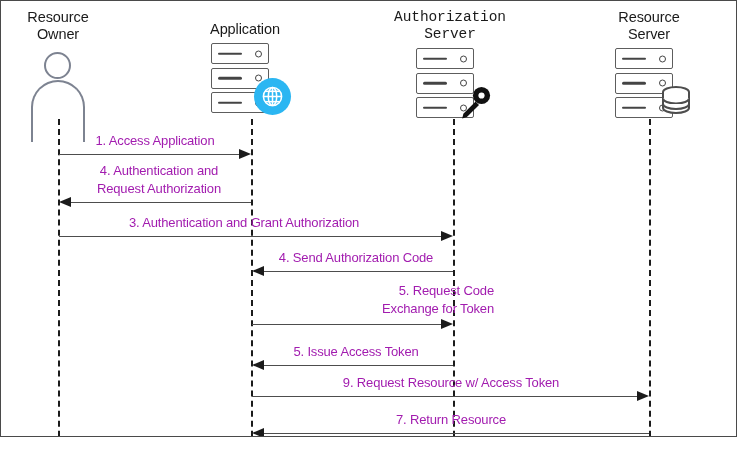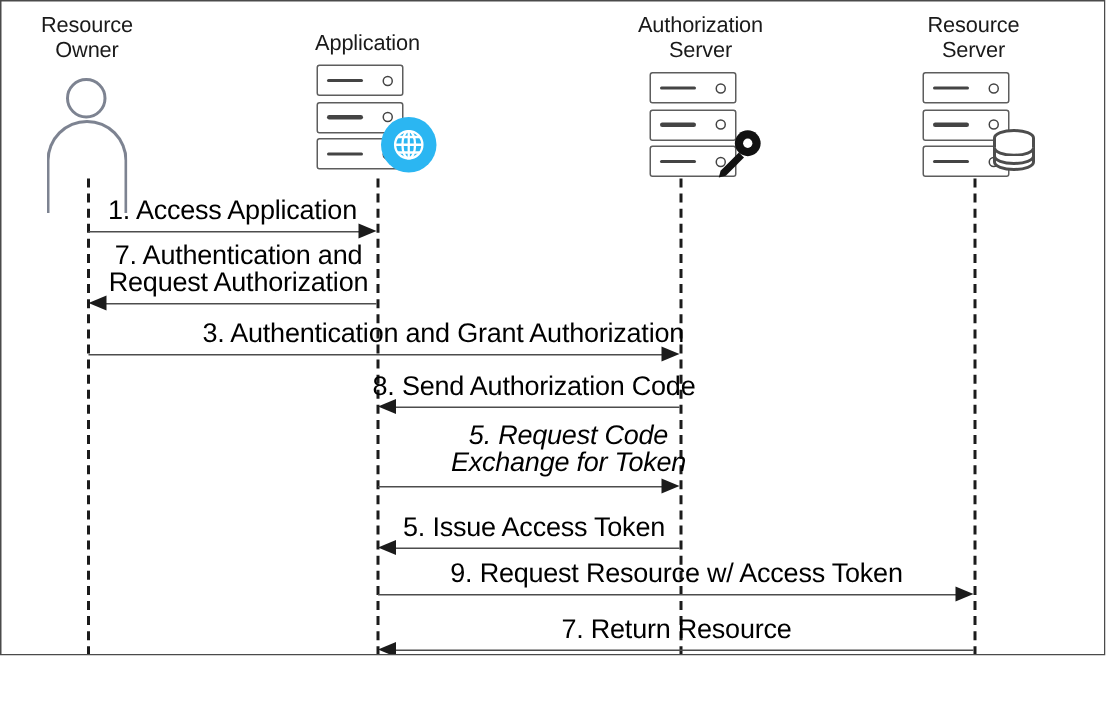--- a/index.html
+++ b/index.html
@@ -163,28 +163,28 @@
     top: -5px;
     width: 0;
     height: 0;
     border-top: 5.5px solid transparent;
     border-bottom: 5.5px solid transparent;
   }
   .arrow-right { border-left: 12px solid #1b1b1b; }
   .arrow-left  { border-right: 12px solid #1b1b1b; }
   .msg-label {
     position: absolute;
-    font-size: 18px;
+    font-size: 13px;
     line-height: 17.5px;
-    color: #000000;
+    color: #a21caf;
     white-space: pre-line;
     letter-spacing: -0.15px;
   }
   .lbl-center { text-align: center; transform: translateX(-50%); }
-  .lbl-left   { text-align: center; font-style: italic; }
+  .lbl-left   { text-align: right; }
 </style>
 </head>
 <body>
 
 <div id="canvas">
 
   <div class="actor" style="left:-23px; top:8px;">
     <div class="actor-label">Resource
 Owner</div>
     <div class="actor-icon">
@@ -220,21 +220,21 @@
             <line x1="2.5" y1="12" x2="21.5" y2="12"></line>
             <line x1="4.3" y1="6.6" x2="19.7" y2="6.6"></line>
             <line x1="4.3" y1="17.4" x2="19.7" y2="17.4"></line>
             <line x1="12" y1="2.5" x2="12" y2="21.5"></line>
           </svg>
         </div>
       </div>
     </div>
   </div>
 
-  <div class="actor" style="left:386px; top:8px;">
+  <div class="actor" style="left:369px; top:8px;font-family:Liberation Mono, monospace;">
     <div class="actor-label">Authorization
 Server</div>
     <div class="actor-icon">
       <div class="rack-wrap">
         <div class="rack">
           <div class="rack-slot">
             <div class="rack-bar"></div>
             <div class="rack-dot"></div>
           </div>
           <div class="rack-slot">
@@ -297,34 +297,34 @@
 
   <div class="msg" style="left:58px; top:153px; width:192px;">
     <div class="msg-line" style="width:181px;"></div>
     <div class="arrowhead arrow-right" style="left:180px;"></div>
     <div class="msg-label lbl-center" style="left:96px; top:-22px; width:230px;">1. Access Application</div>
   </div>
 
   <div class="msg" style="left:58px; top:201px; width:192px;">
     <div class="msg-line" style="left:11px; width:181px;"></div>
     <div class="arrowhead arrow-left" style="left:0px;"></div>
-    <div class="msg-label lbl-center" style="left:100px; top:-40px; width:240px;">7. Authentication and
+    <div class="msg-label lbl-center" style="left:100px; top:-40px; width:240px;">4. Authentication and
 Request Authorization</div>
   </div>
 
   <div class="msg" style="left:58px; top:235px; width:394px;">
     <div class="msg-line" style="width:383px;"></div>
     <div class="arrowhead arrow-right" style="left:382px;"></div>
-    <div class="msg-label lbl-center" style="left:197px; top:-22px; width:400px;text-align:right;">3. Authentication and Grant Authorization</div>
+    <div class="msg-label lbl-center" style="left:185px; top:-22px; width:400px;">3. Authentication and Grant Authorization</div>
   </div>
 
   <div class="msg" style="left:251px; top:270px; width:201px;">
     <div class="msg-line" style="left:11px; width:190px;"></div>
     <div class="arrowhead arrow-left" style="left:0px;"></div>
-    <div class="msg-label lbl-center" style="left:104px; top:-22px; width:260px;">8. Send Authorization Code</div>
+    <div class="msg-label lbl-center" style="left:104px; top:-22px; width:260px;">4. Send Authorization Code</div>
   </div>
 
   <div class="msg" style="left:251px; top:323px; width:201px;">
     <div class="msg-line" style="width:190px;"></div>
     <div class="arrowhead arrow-right" style="left:189px;"></div>
     <div class="msg-label lbl-left" style="left:12px; top:-42px; width:230px;">5. Request Code
 Exchange for Token</div>
   </div>
 
   <div class="msg" style="left:251px; top:364px; width:201px;">

